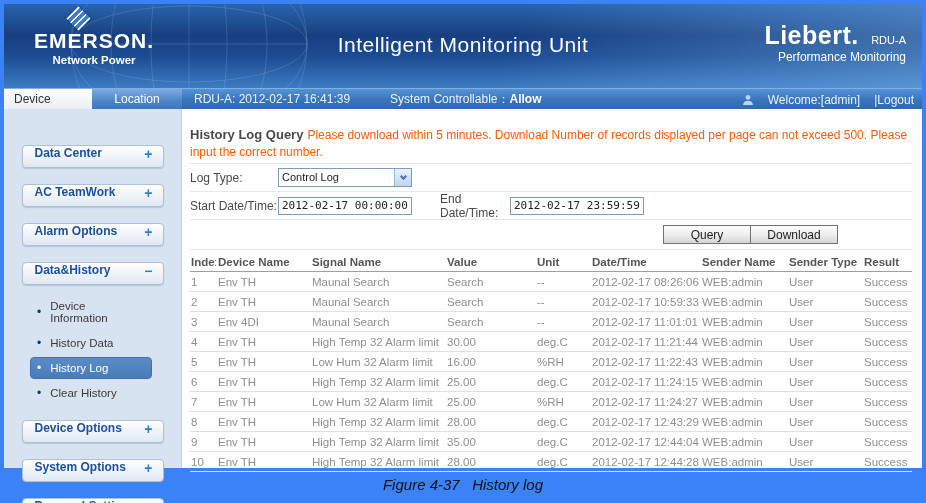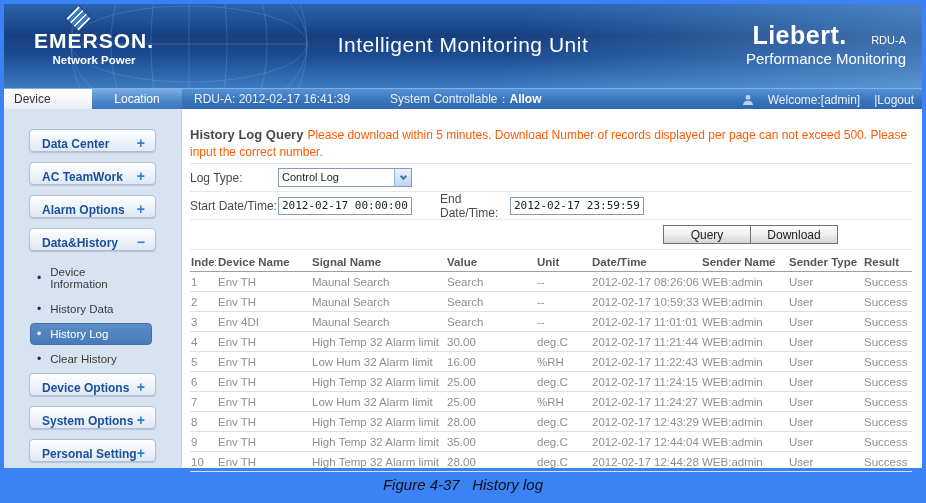--- a/index.html
+++ b/index.html
@@ -17,45 +17,45 @@
   .emerson { position:absolute; left:30px; top:4px; color:#fff; }
   .diamond { width:17px; height:17px; margin:2px 0 2px 36px; transform:rotate(45deg);
     background:repeating-linear-gradient(90deg,#ffffff 0 2px,#3c7ec8 2px 5px);
     box-shadow:0 0 3px rgba(0,0,0,.35); }
   .em-name { font-size:21px; font-weight:bold; letter-spacing:1px; }
   .em-sub { font-size:11.5px; font-weight:bold; text-align:center; margin-top:1px; }
   .banner-title { position:absolute; left:0; right:0; top:29px; text-align:center;
     color:#fff; font-size:21px; letter-spacing:.5px; }
   .liebert { position:absolute; right:16px; top:17px; color:#fff; text-align:right; }
   .lb-name { font-size:25px; font-weight:bold; letter-spacing:.5px; }
-  .lb-model { font-size:11px; margin-left:20px; }
-  .lb-sub { font-size:15px; margin-top:0px; }
+  .lb-model { font-size:11px; margin-left:8px; }
+  .lb-sub { font-size:12px; margin-top:0px; }
 
   
   .topstrip { position:relative; width:100%; height:21px;
     background:linear-gradient(180deg,#5592d6 0%, #3a74ba 55%, #2e68ae 100%);
     border-top:1px solid #7fb0e4; font-size:12px; }
   .tab { position:absolute; top:0; height:21px; line-height:20px; cursor:default; }
   .tab-device { left:0; width:88px; padding-left:10px; background:linear-gradient(180deg,#ffffff,#e9edf2); color:#333; }
   .tab-location { left:88px; width:90px; text-align:center; color:#fff;
     background:linear-gradient(180deg,#7cabe2 0%, #4b83c8 60%, #3d76bd 100%); }
   .status-left { position:absolute; left:190px; top:0; height:21px; line-height:20px; color:#eaf2fb; display:flex; gap:40px; }
   .allow { font-weight:bold; color:#fff; }
   .status-right { position:absolute; right:8px; top:0; height:21px; line-height:20px; color:#eaf2fb; display:flex; align-items:center; gap:14px; }
   .logout { cursor:pointer; }
   .user-icon svg { display:block; }
 
   
   .bodyrow { position:relative; width:100%; height:359px; border-right:1px solid #c9c9c9; }
   .sidebar { position:absolute; left:0; top:0; width:178px; height:359px;
     background:#d8e3f2; border-right:1px solid #c3d2e6; padding-top:20px; }
-  .sb-group { width:127px; height:23px; margin:0 auto 10px auto; border:1px solid #aebfd6; border-radius:4px;
+  .sb-group { width:142px; height:23px; margin:16px auto 10px auto; border:1px solid #aebfd6; border-radius:4px;
     background:linear-gradient(180deg,#feffff 0%, #eef3f9 55%, #dfe8f3 100%);
     box-shadow:0 1px 1px rgba(120,140,170,.35);
-    display:flex; align-items:flex-end; padding:0 10px 0 12px; cursor:pointer; }
+    display:flex; align-items:flex-start; padding:0 10px 0 12px; cursor:pointer; }
   .sb-glabel { flex:1; font-size:12px; font-weight:bold; color:#1c4f9c; }
   .sb-gstate { font-size:14px; font-weight:bold; color:#2d7fd4; }
   .sb-item { width:122px; margin:3px 0 3px 26px; padding:4px 6px; display:flex; align-items:center; gap:9px;
     font-size:11.5px; color:#3a3a3a; border-radius:4px; border:1px solid transparent; cursor:pointer; }
   .sb-item .bullet { font-size:12px; color:#14356b; line-height:10px; }
   .sb-item.sel { background:linear-gradient(180deg,#5c8cc6,#477bb8); border-color:#3f70ad; color:#fff; }
   .sb-item.sel .bullet { color:#fff; }
 
   .content { position:absolute; left:178px; top:0; width:740px; height:359px; background:#fff; padding:0 10px 0 8px; }
   .titleblock { padding-top:17px; line-height:15px; border-bottom:1px solid #e4e4e4; padding-bottom:3px; }

